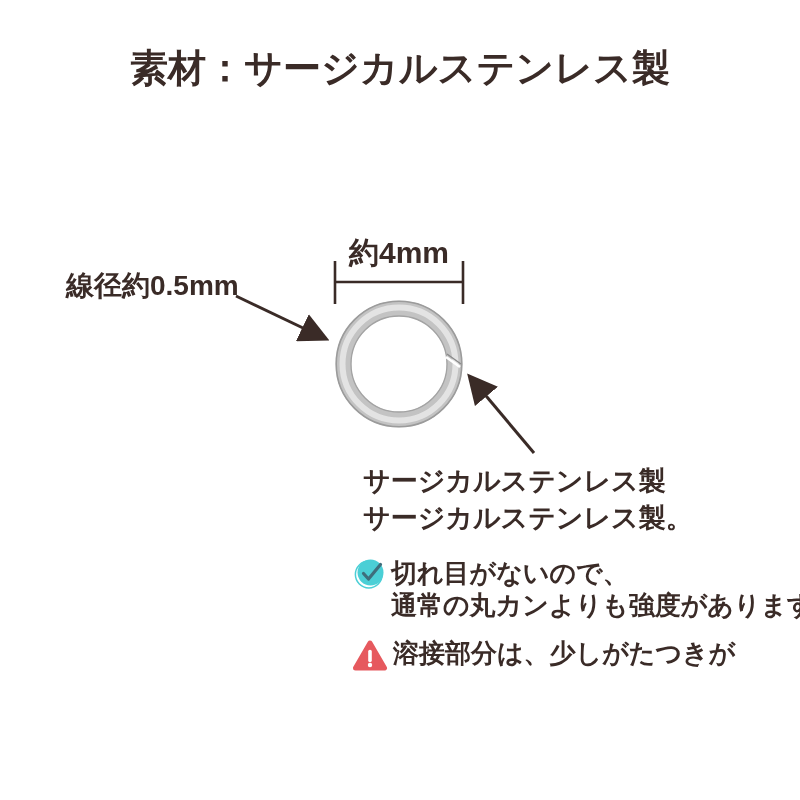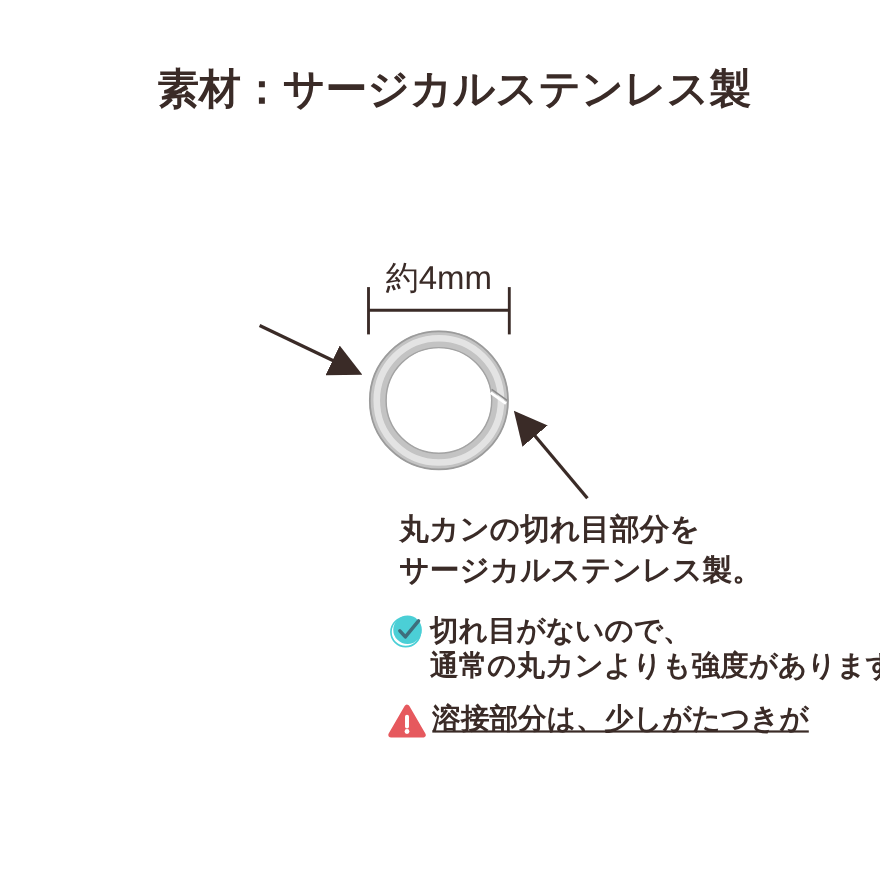--- a/index.html
+++ b/index.html
@@ -16,41 +16,41 @@
     width: 800px;
     height: 800px;
     background: #ffffff;
     color: #3a2b27;
   }
   .title {
     position: absolute;
     top: 43px;
     left: 50%;
     transform: translateX(-50%);
-    margin: 13px;
+    margin: 0;
     font-size: 38px;
     font-weight: 800;
     letter-spacing: 0px;
     white-space: nowrap;
     color: #3a2b27;
   }
   .svg-layer {
     position: absolute;
     top: 0;
     left: 0;
     width: 800px;
     height: 800px;
   }
   .label-size {
     position: absolute;
     left: 399px;
     top: 233px;
     transform: translateX(-50%);
     font-size: 30px;
-    font-weight: 400;
+    font-weight: 700;
     white-space: nowrap;
   }
   .label-wire {
     position: absolute;
     left: 66px;
     top: 267px;
     font-size: 28px;
     font-weight: 800;
     white-space: nowrap;
   }
@@ -72,21 +72,21 @@
     line-height: 32px;
     white-space: nowrap;
   }
   .note .icon {
     flex: 0 0 auto;
     margin-right: 5px;
     display: inline-block;
   }
   .note-check { left: 354px; top: 557px; }
   .note-check .icon { margin-top: 1px; }
-  .note-warn  { left: 352px; top: 637px; text-decoration: underline; }
+  .note-warn  { left: 352px; top: 637px; }
   .note-warn .icon { margin-top: 2px; }
 </style>
 </head>
 <body>
 
 <div class="canvas">
 
   <h1 class="title">素材：サージカルステンレス製</h1>
 
   <svg class="svg-layer" viewBox="0 0 800 800">
@@ -118,23 +118,24 @@
       <line x1="236" y1="296" x2="324" y2="338" stroke="#3a2b27" stroke-width="3" marker-end="url(#arrowhead)"></line>
     </g>
 
     <g>
       <line x1="534" y1="453" x2="471" y2="378" stroke="#3a2b27" stroke-width="3" marker-end="url(#arrowhead)"></line>
     </g>
   </svg>
 
   <div class="label-size">約4mm</div>
 
+  <div class="label-wire">線径約0.5mm</div>
 
   <div class="seam-note">
-    <div>丸カンの切れ目部分を</div>
+    <div>サージカルステンレス製</div>
     <div>サージカルステンレス製。</div>
   </div>
 
   <div class="note note-check">
     <span class="icon">
       <svg width="32" height="32" viewBox="0 0 32 32">
         <circle cx="16.5" cy="14.5" r="13" fill="#4bcfd6"></circle>
         <circle cx="14.8" cy="16.5" r="13.4" fill="none" stroke="#4bcfd6" stroke-width="1.5"></circle>
         <path d="M9.5 15.5 L14.5 21 L26.5 6.5" fill="none" stroke="#3e6e7c" stroke-width="3.2" stroke-linecap="round" stroke-linejoin="round"></path>
       </svg>

